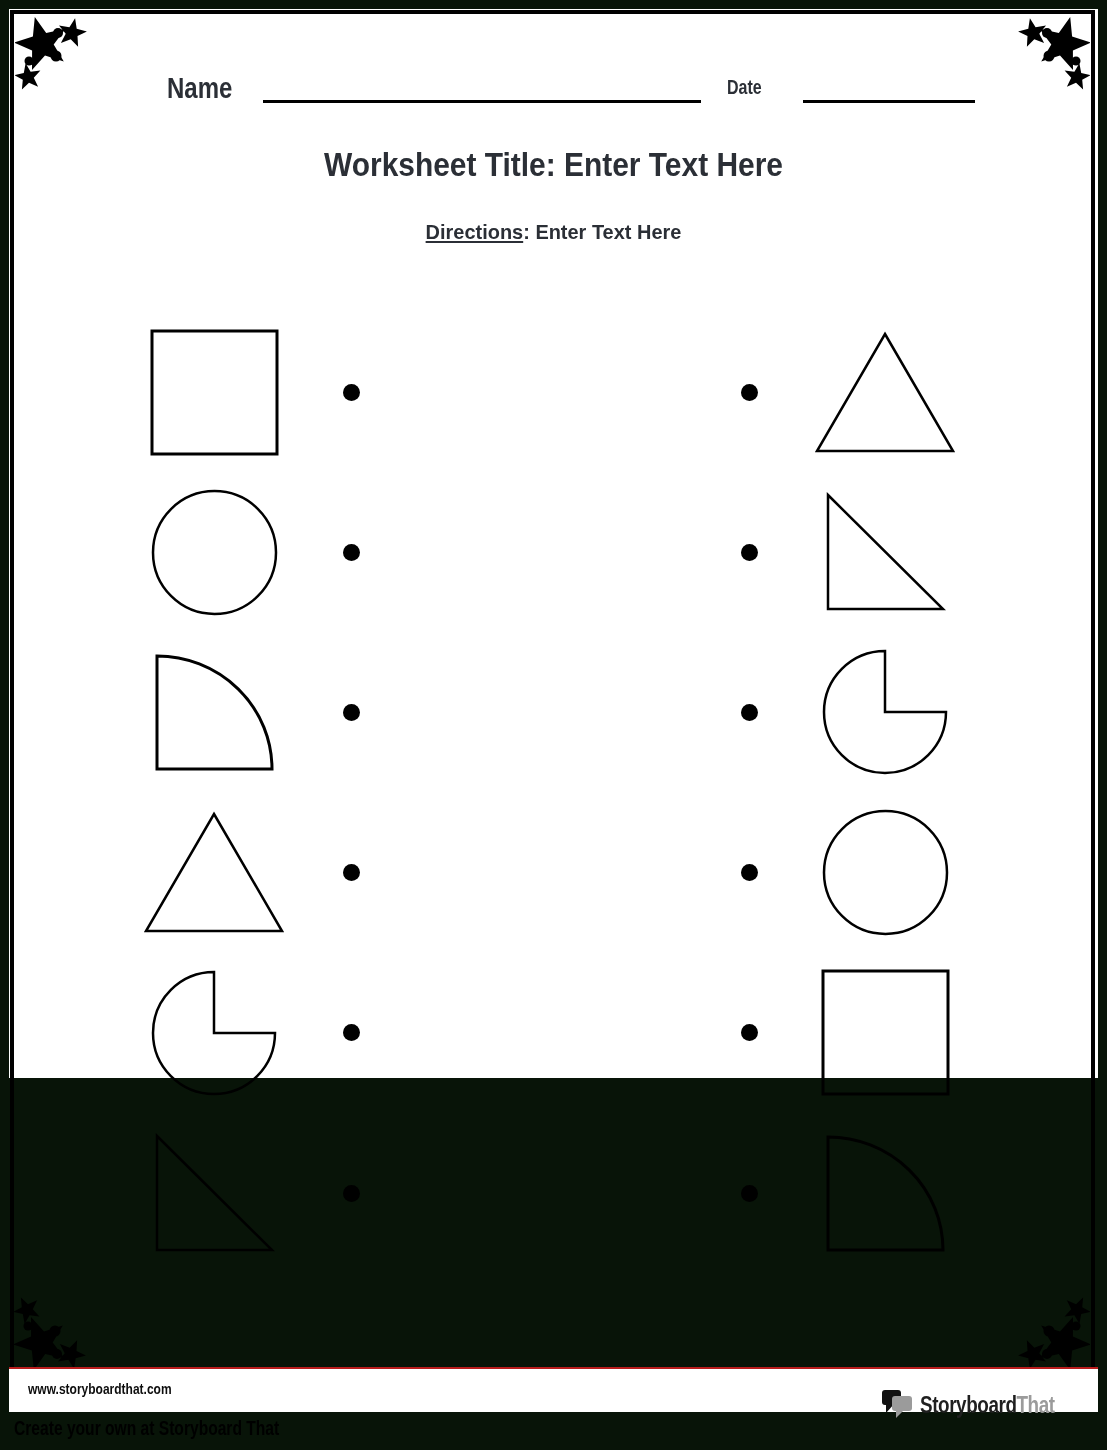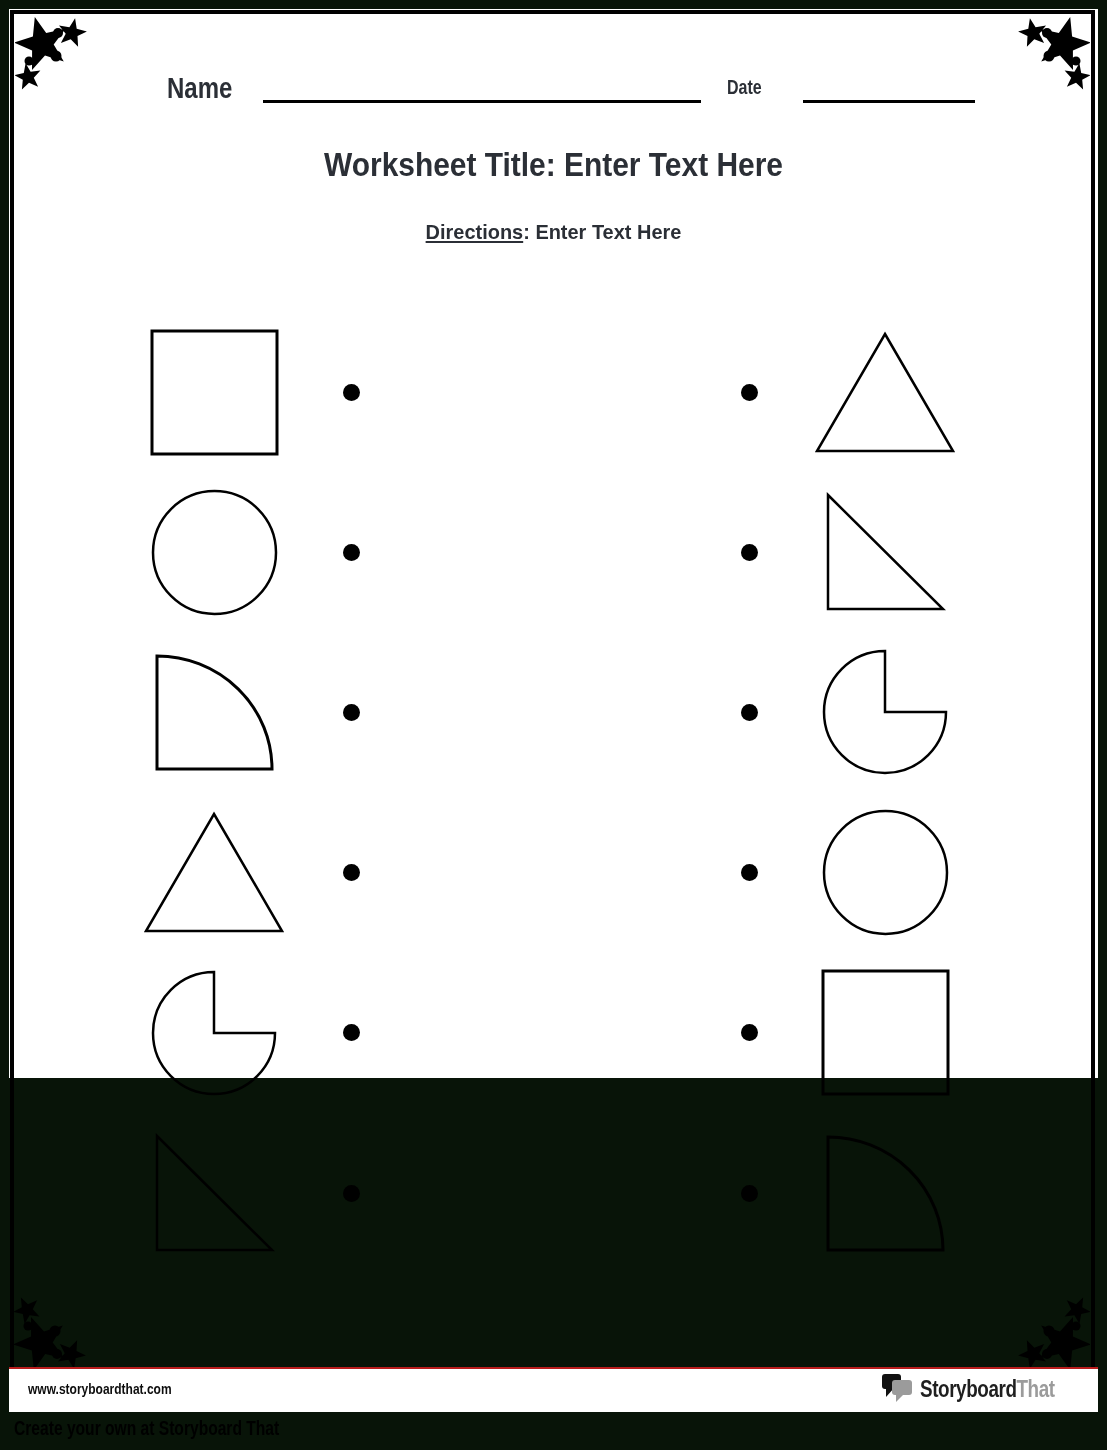--- a/index.html
+++ b/index.html
@@ -51,21 +51,21 @@
   }
   .footer-bar{
     position:absolute;left:0;top:1358px;width:1089px;height:45px;
     box-sizing:border-box;border-top:2px solid #b91c1c;background:#fff;
   }
   .footer-url{
     position:absolute;left:19px;top:11px;font-size:15px;font-weight:bold;color:#0d0d0d;
     transform:scaleX(0.8);transform-origin:left top;white-space:nowrap;
   }
   .footer-logo{
-    position:absolute;right:14px;top:4px;height:32px;
+    position:absolute;right:14px;top:20px;height:32px;
     display:flex;align-items:center;
   }
   .logo-text{
     font-size:23px;font-weight:bold;letter-spacing:-0.5px;
     transform:scaleX(0.82);transform-origin:left center;white-space:nowrap;
     margin-left:4px;color:#1f1f1f;
   }
   .tagline{
     position:absolute;left:14px;top:1417px;font-size:20px;font-weight:bold;color:#000;
     transform:scaleX(0.78);transform-origin:left top;white-space:nowrap;

